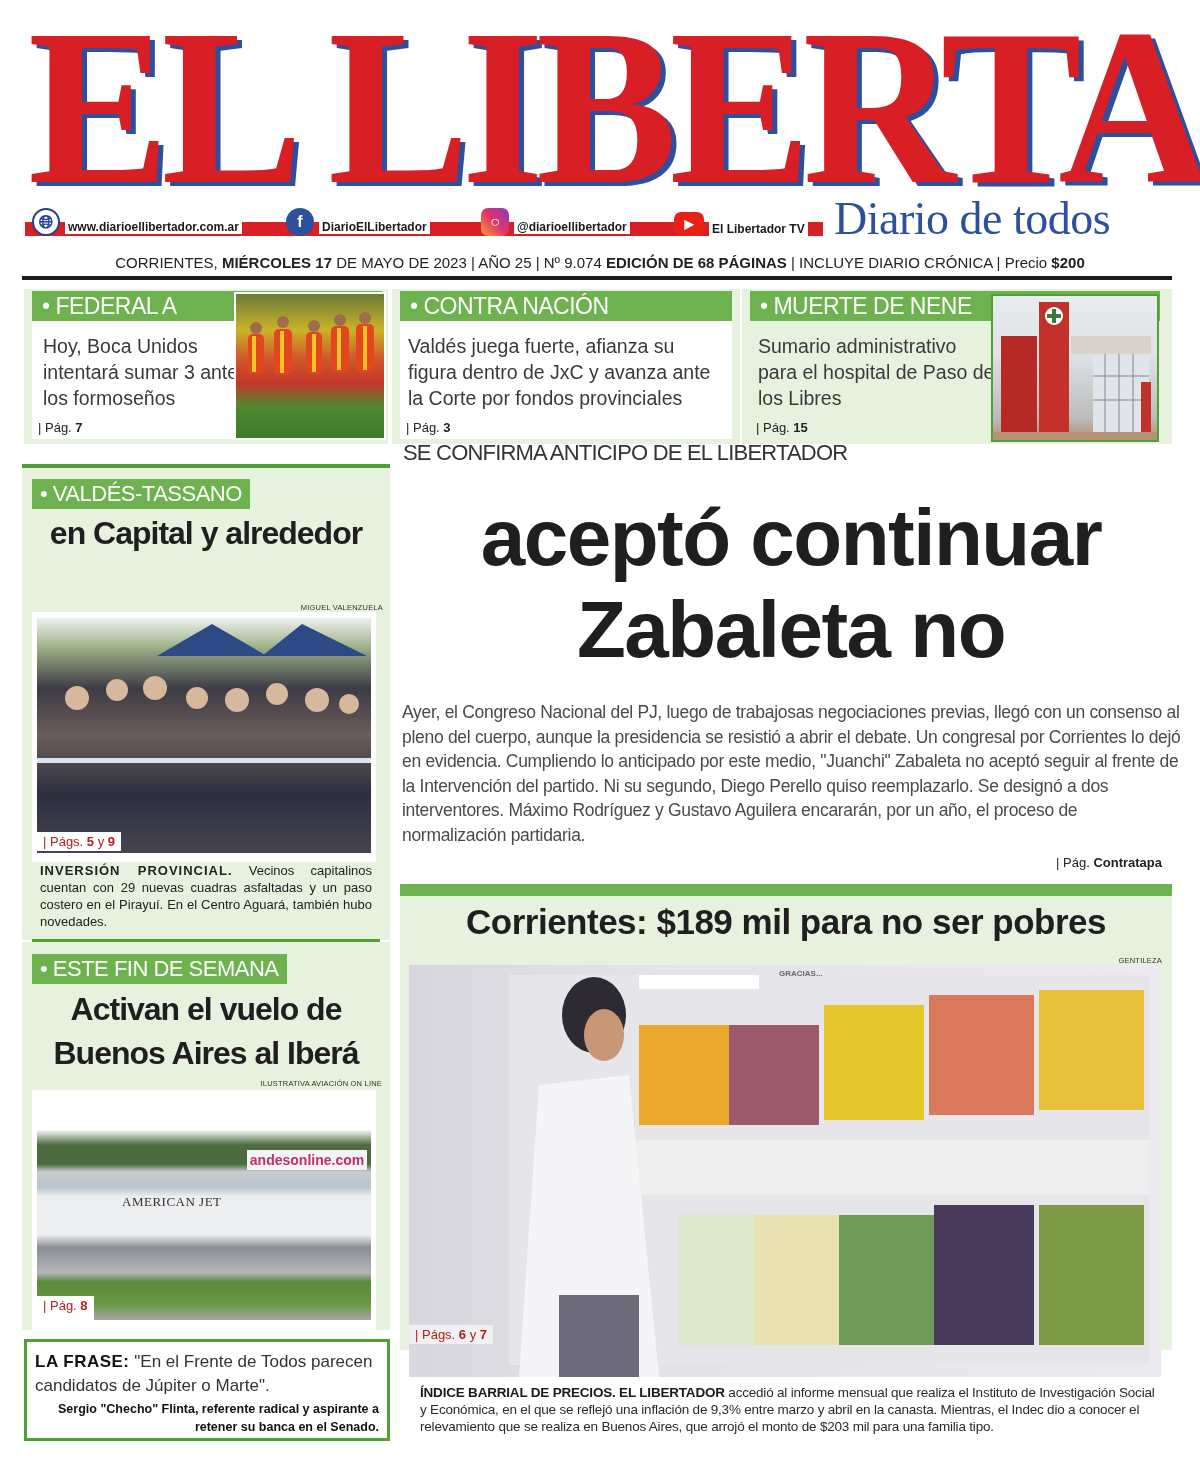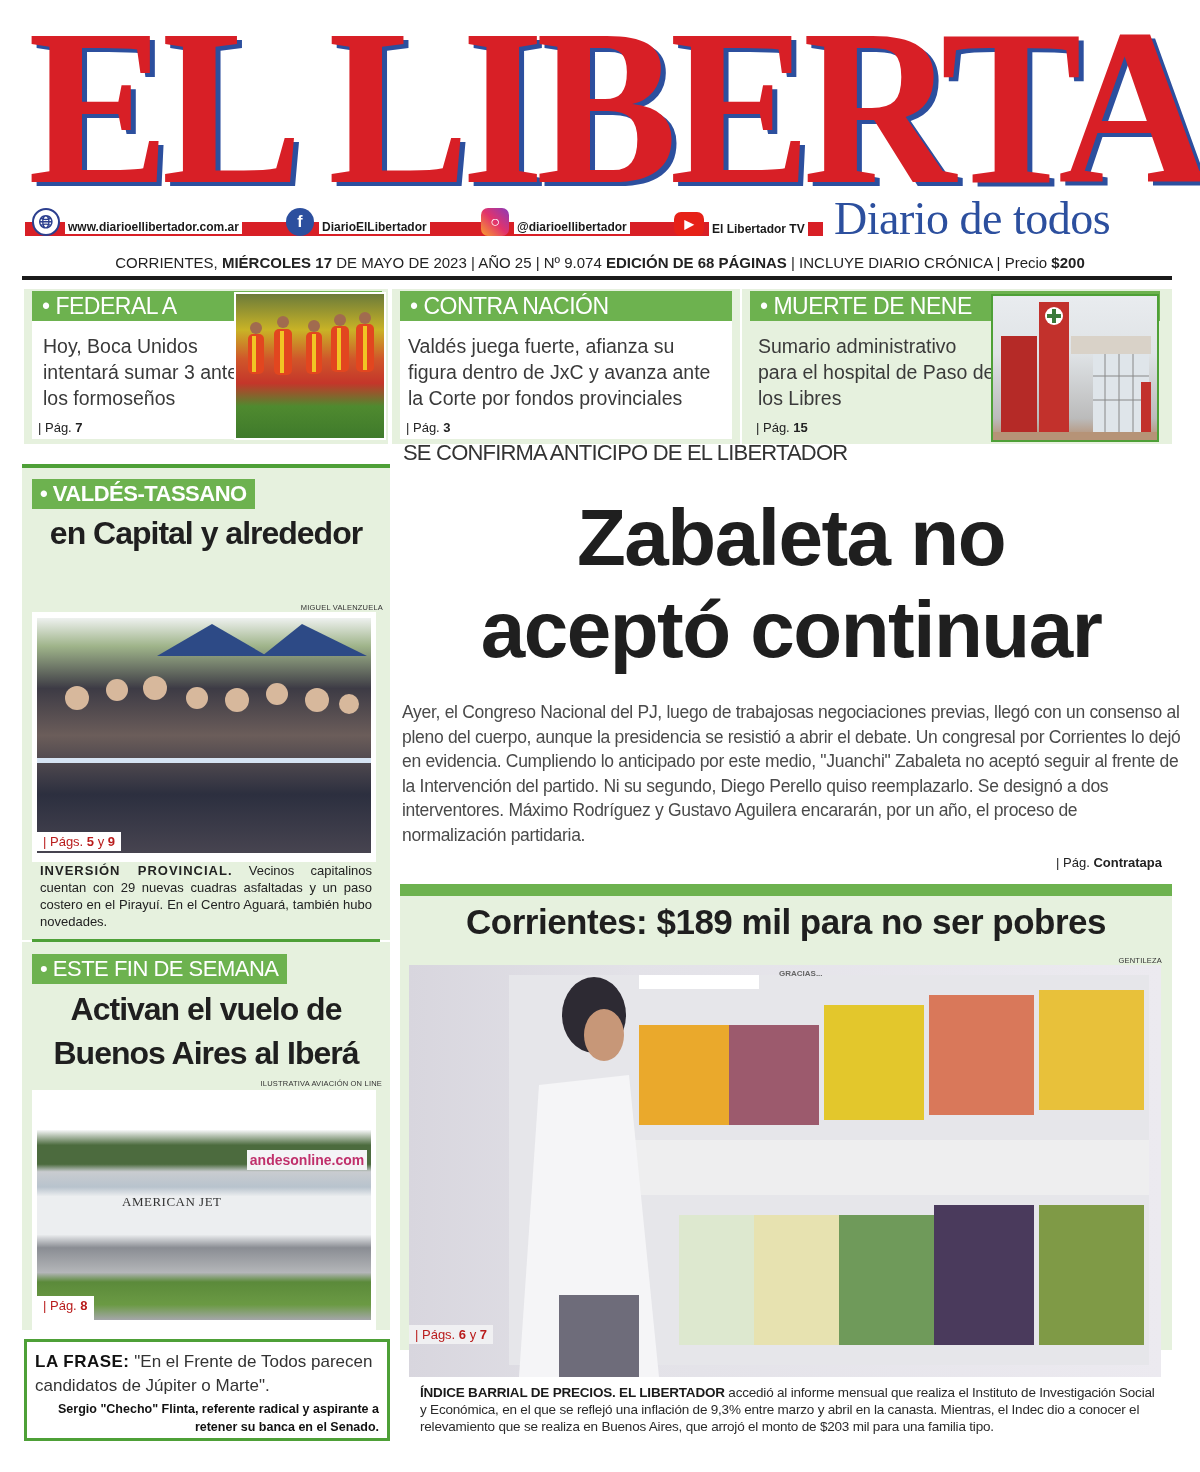--- a/index.html
+++ b/index.html
@@ -205,21 +205,21 @@
           <line x1="100" y1="104" x2="156" y2="104"></line>
         </g>
       <rect x="148" y="86" width="10" height="54" fill="#c2312c"></rect>
       <rect x="0" y="136" width="168" height="12" fill="#b69377"></rect>
     </svg>
   </div>
 </div>
 
 <div class="greenrule" style="left:22px; top:464px; width:368px;"></div>
 <div class="leftcol" style="top:468px; height:472px;"></div>
-<div class="kicker-small" style="left:32px; top:479px;font-weight:bold;">• VALDÉS-TASSANO</div>
+<div class="kicker-small" style="left:32px; top:479px;">• VALDÉS-TASSANO</div>
 <div class="hl-left" style="left:22px; top:511px; width:368px;">
   <div>en Capital y alrededor</div>
 </div>
 <div class="credit" style="left:200px; top:603px; width:183px;">MIGUEL VALENZUELA</div>
 <div class="photo" style="left:32px; top:612px; width:344px; height:250px; background:#fff;">
   <div style="position:absolute; left:5px; top:6px; width:334px; height:235px; background:linear-gradient(180deg,#eef1ef 0%,#9fb48a 12%,#3d3b45 30%,#6b5d5a 50%,#2c2f3f 75%,#474450 100%);"></div>
   <svg style="position:absolute; left:5px; top:6px;" width="334" height="235" viewBox="0 0 334 235">
     <polygon points="120,38 175,6 230,38" fill="#2d4a86"></polygon>
       <polygon points="225,38 265,6 330,38" fill="#2d4a86"></polygon>
     <rect x="0" y="140" width="334" height="5" fill="#d6e4f3"></rect>
@@ -253,22 +253,22 @@
   <div class="pagbadge" style="left:5px; top:206px; height:24px;"><span>| Pág.</span> <b>8</b></div>
 </div>
 
 <div class="frase">
   <div class="q"><b>LA FRASE:</b><span> "En el Frente de Todos parecen candidatos de Júpiter o Marte".</span></div>
   <div class="who">Sergio "Checho" Flinta, referente radical y aspirante a retener su banca en el Senado.</div>
 </div>
 
 <div class="overline">SE CONFIRMA ANTICIPO DE EL LIBERTADOR</div>
 <div class="mainhl">
+  <div>aceptó continuar</div>
   <div>Zabaleta no</div>
-  <div>aceptó continuar</div>
 </div>
 <div class="lead">Ayer, el Congreso Nacional del PJ, luego de trabajosas negociaciones previas, llegó con un consenso al pleno del cuerpo, aunque la presidencia se resistió a abrir el debate. Un congresal por Corrientes lo dejó en evidencia. Cumpliendo lo anticipado por este medio, "Juanchi" Zabaleta no aceptó seguir al frente de la Intervención del partido. Ni su segundo, Diego Perello quiso reemplazarlo. Se designó a dos interventores. Máximo Rodríguez y Gustavo Aguilera encararán, por un año, el proceso de normalización partidaria.</div>
 <div class="lead-pag"><span>| Pág.</span> <b>Contratapa</b></div>
 
 <div class="rightbox">
   <div class="bar"></div>
 </div>
 <div class="hl-right" style="left:400px;">Corrientes: $189 mil para no ser pobres</div>
 <div class="credit" style="left:1000px; top:956px; width:162px;">GENTILEZA</div>
 <div class="photo" style="left:409px; top:965px; width:752px; height:412px; background:linear-gradient(90deg,#d8d6de 0%,#e3e2e8 30%,#eceaf0 100%);">

